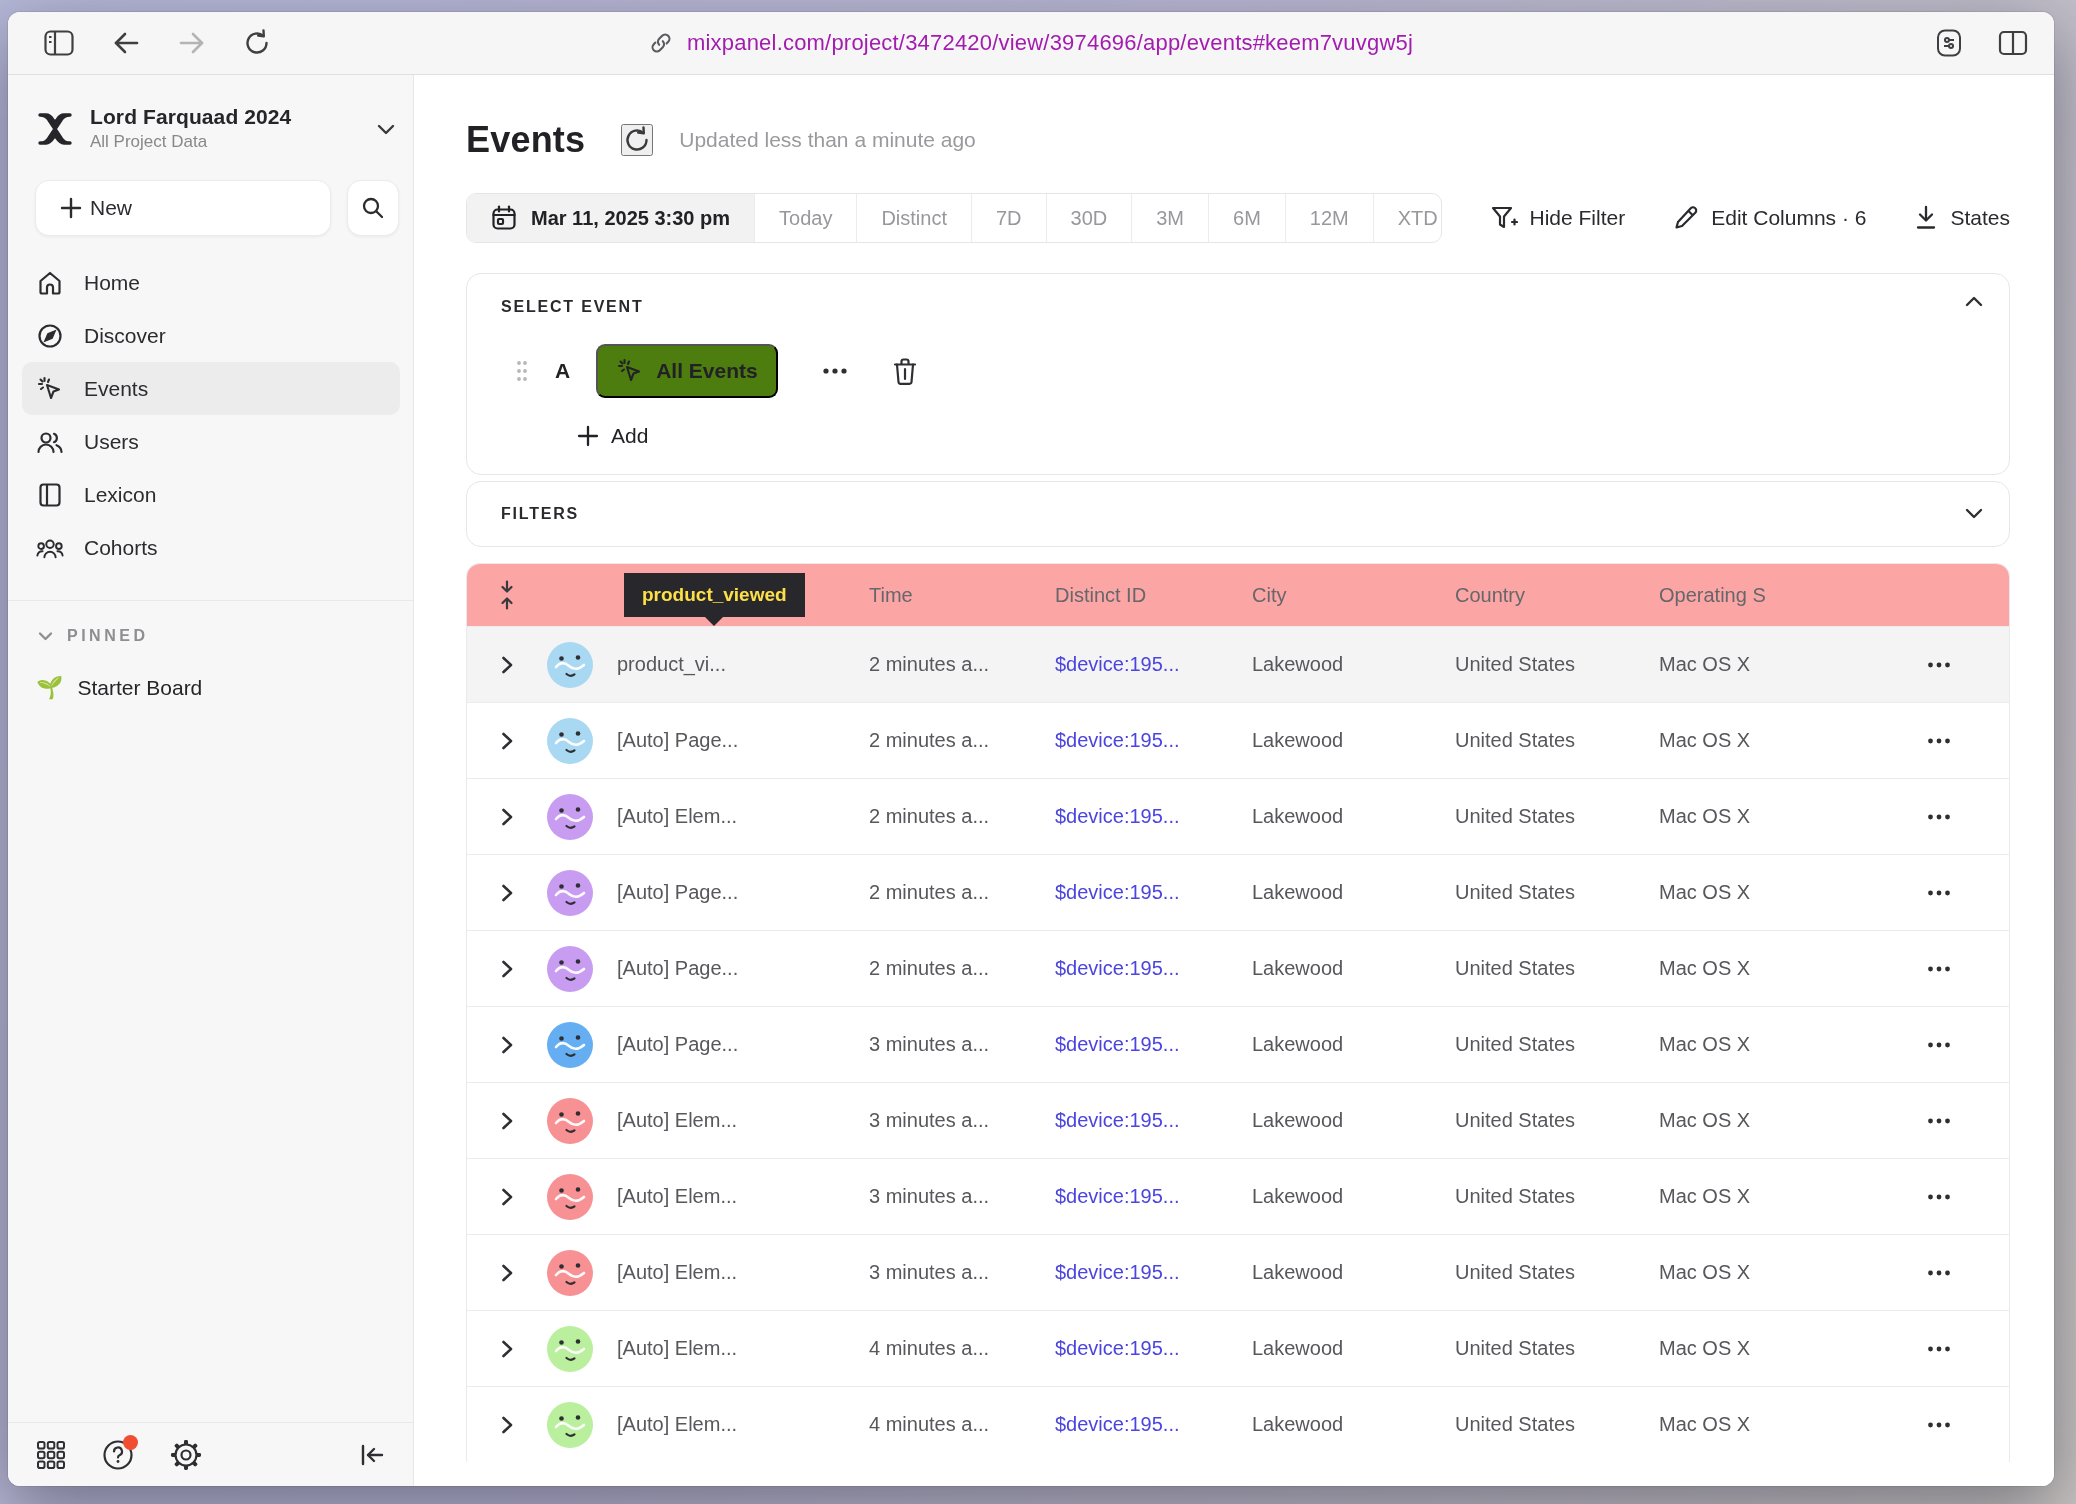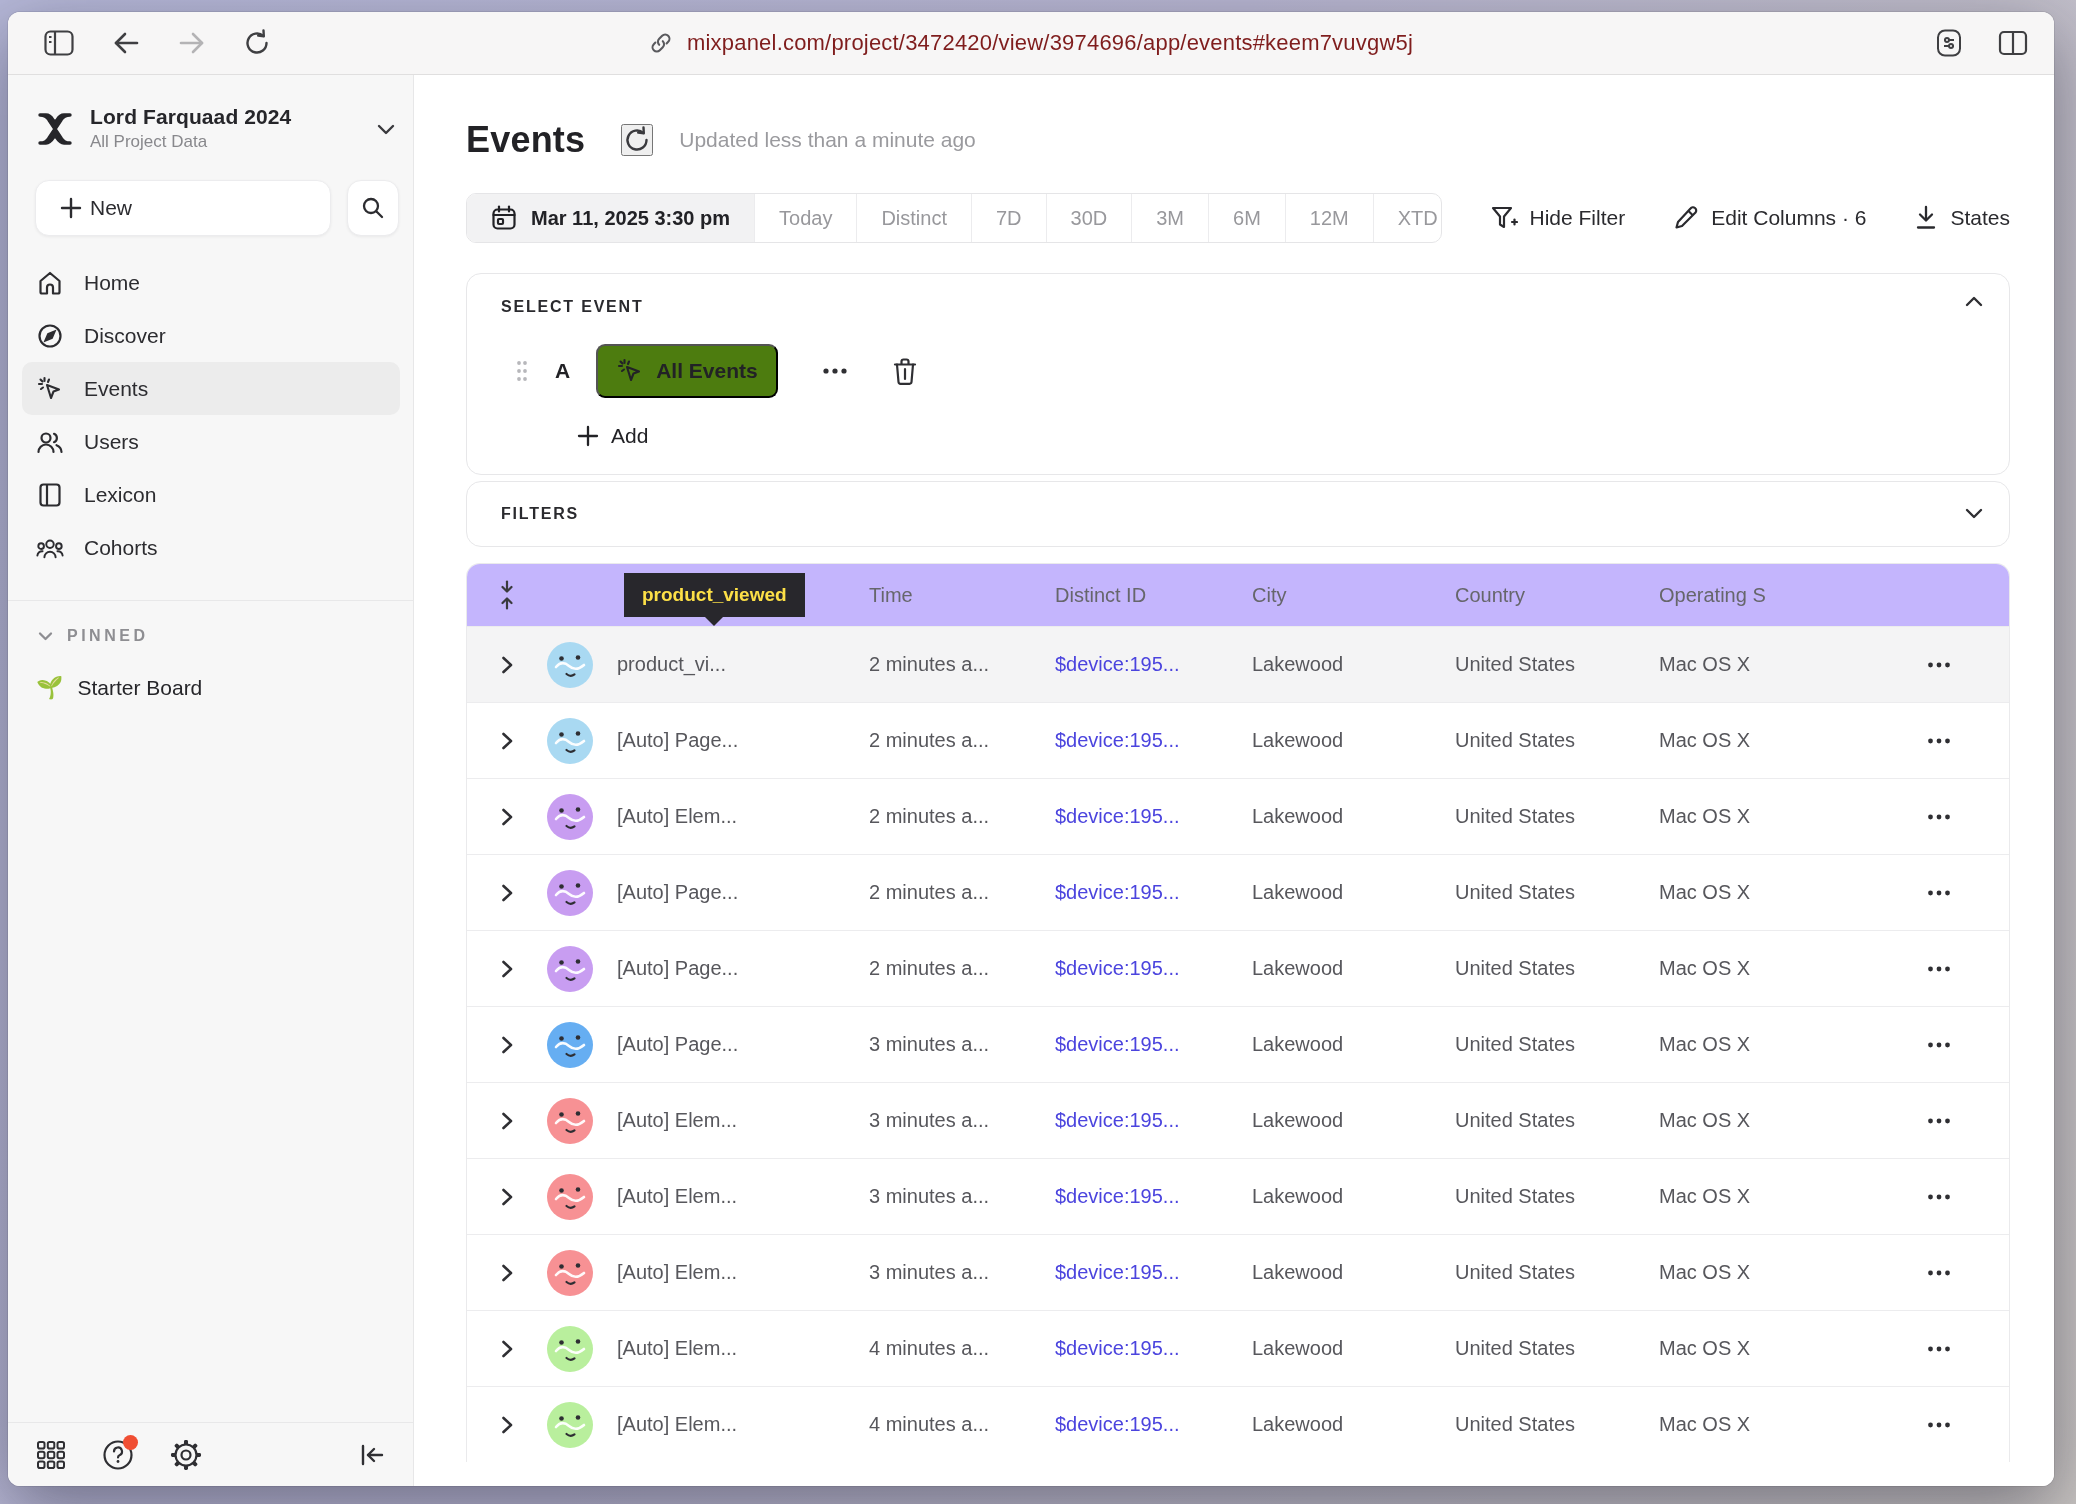--- a/index.html
+++ b/index.html
@@ -11,21 +11,21 @@
     background:#fff; border-radius:12px; overflow:hidden; display:flex; flex-direction:column;
     box-shadow:0 22px 70px rgba(20,20,40,.45), 0 0 0 1px rgba(0,0,0,.08); }
 
   
   .toolbar { height:63px; flex:0 0 63px; background:#f7f6f6; border-bottom:1px solid #e0dfdf;
     display:flex; align-items:center; position:relative; }
   .tb-left { display:flex; align-items:center; gap:38px; margin-left:36px; color:#3f3f42; }
   .tb-btn { display:flex; align-items:center; justify-content:center; cursor:default; background:none; border:none; color:#3f3f42; }
   .tb-btn.disabled { color:#b4b3b5; }
   .urlbox { position:absolute; left:50%; top:50%; transform:translate(-50%,-50%);
-    display:flex; align-items:center; gap:14px; color:#7f1d1d; }
+    display:flex; align-items:center; gap:14px; color:#a21caf; }
   .urlbox .url { font-size:22px; letter-spacing:.2px; }
   .tb-right { position:absolute; right:26px; top:50%; transform:translateY(-50%);
     display:flex; align-items:center; gap:34px; color:#4a4a4d; }
 
   
   .app { flex:1; display:flex; min-height:0; }
   .sidebar { width:406px; flex:0 0 406px; background:#f7f7f7; border-right:1px solid #e7e7e8;
     display:flex; flex-direction:column; }
   .main { flex:1; background:#fff; position:relative; padding:0 44px 0 52px; overflow:hidden; }
 
@@ -89,21 +89,21 @@
   .card-filters { margin-top:6px; height:66px; position:relative; display:flex; align-items:center; padding:0 34px 0 34px; }
 
   .showing-line { margin-top:38px; font-size:21px; color:#26262a; }
   .showing-line b { font-weight:700; }
 
   
   .table-wrap { margin-top:16px; position:relative; }
   .etable { border:1px solid #eaeaec; border-radius:14px 14px 0 0; border-bottom:none; overflow:hidden; }
   .trow { display:grid; grid-template-columns:80px 70px 252px 186px 197px 203px 204px 210px 1fr;
     align-items:center; height:76px; border-top:1px solid #ececee; background:#fff; }
-  .thead { height:62px; background:#c4b5fd; border-top:none; }
+  .thead { height:62px; background:#fca5a5; border-top:none; }
   .th { font-size:20px; color:#66666b; white-space:nowrap; overflow:hidden; }
   .thead .first-col { display:flex; justify-content:center; color:#3a3a3e; }
   .trow.hl { background:#f4f4f5; }
   .td { font-size:20px; color:#57575c; white-space:nowrap; overflow:hidden; text-overflow:clip; }
   .expand-cell { display:flex; justify-content:center; color:#2f2f33; cursor:pointer; }
   .avatar-cell { display:flex; }
   .avatar { width:46px; height:46px; }
   .dist { color:#4b44de; text-decoration:underline dotted; text-underline-offset:5px; cursor:pointer; }
   .dots-cell { display:flex; justify-content:center; color:#2f2f33; cursor:pointer; }
 

